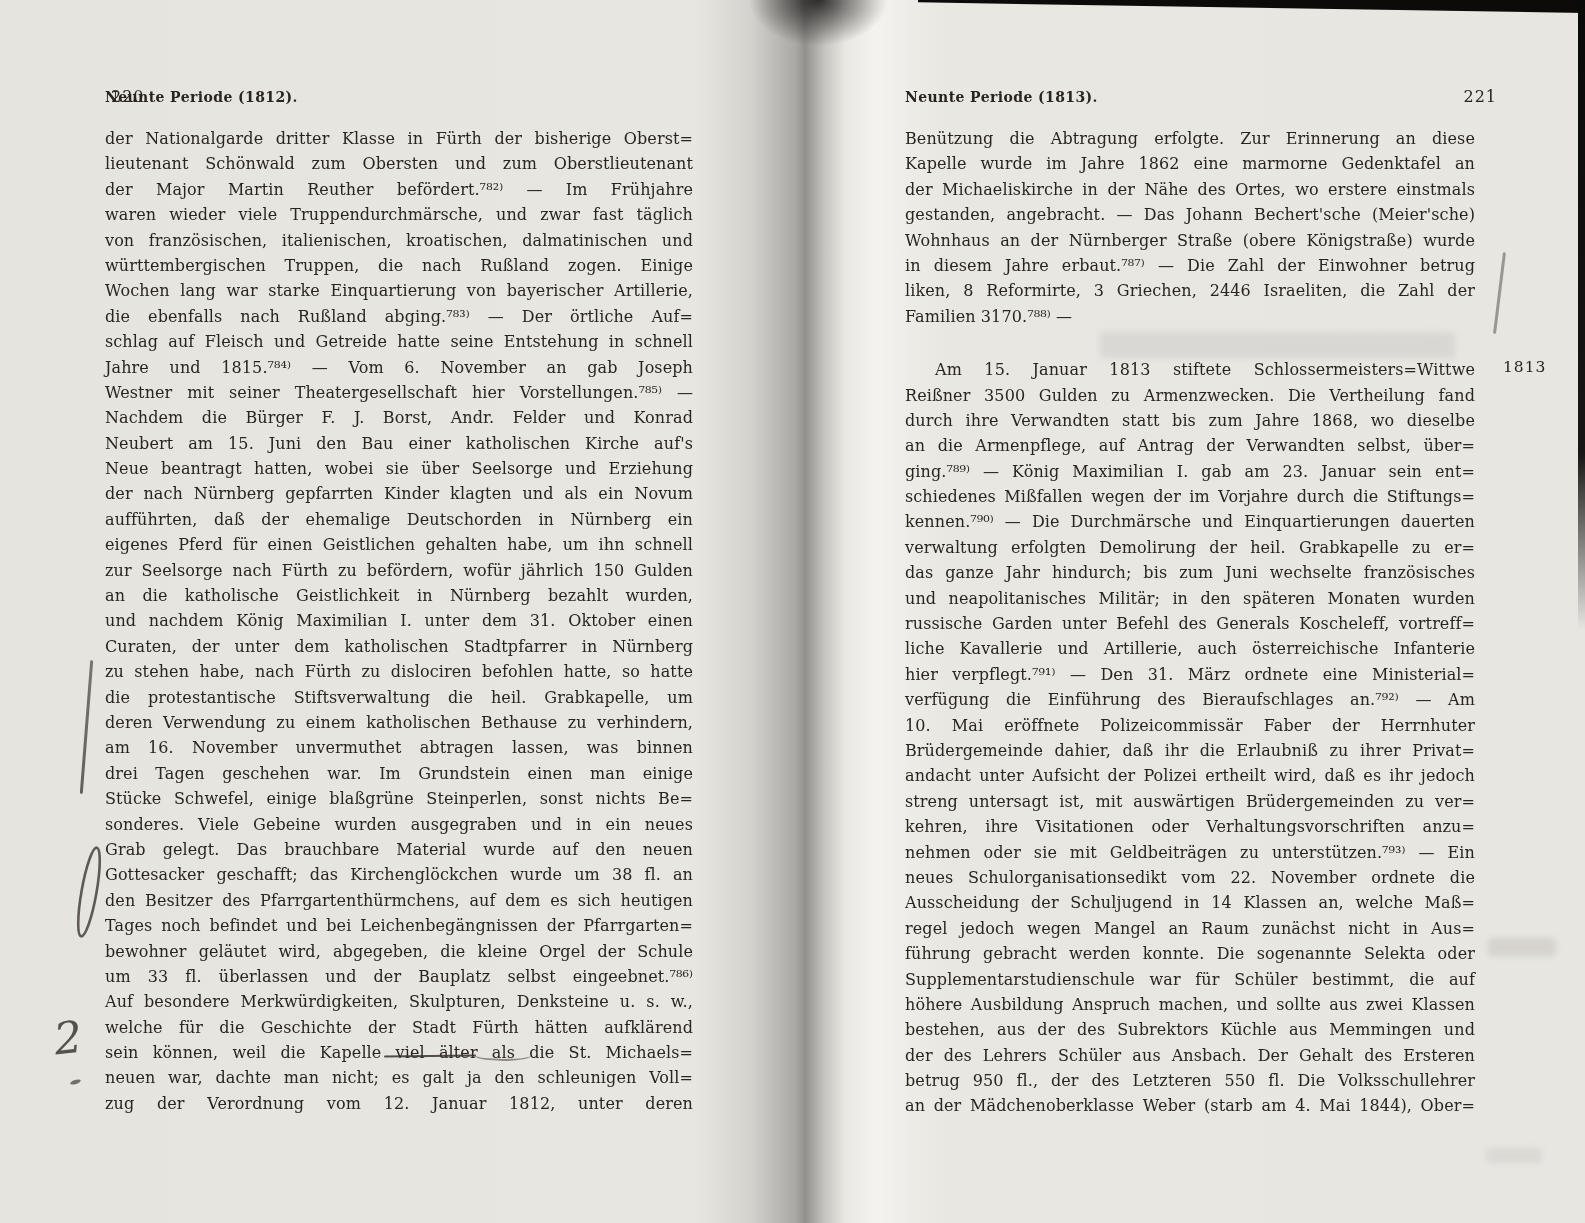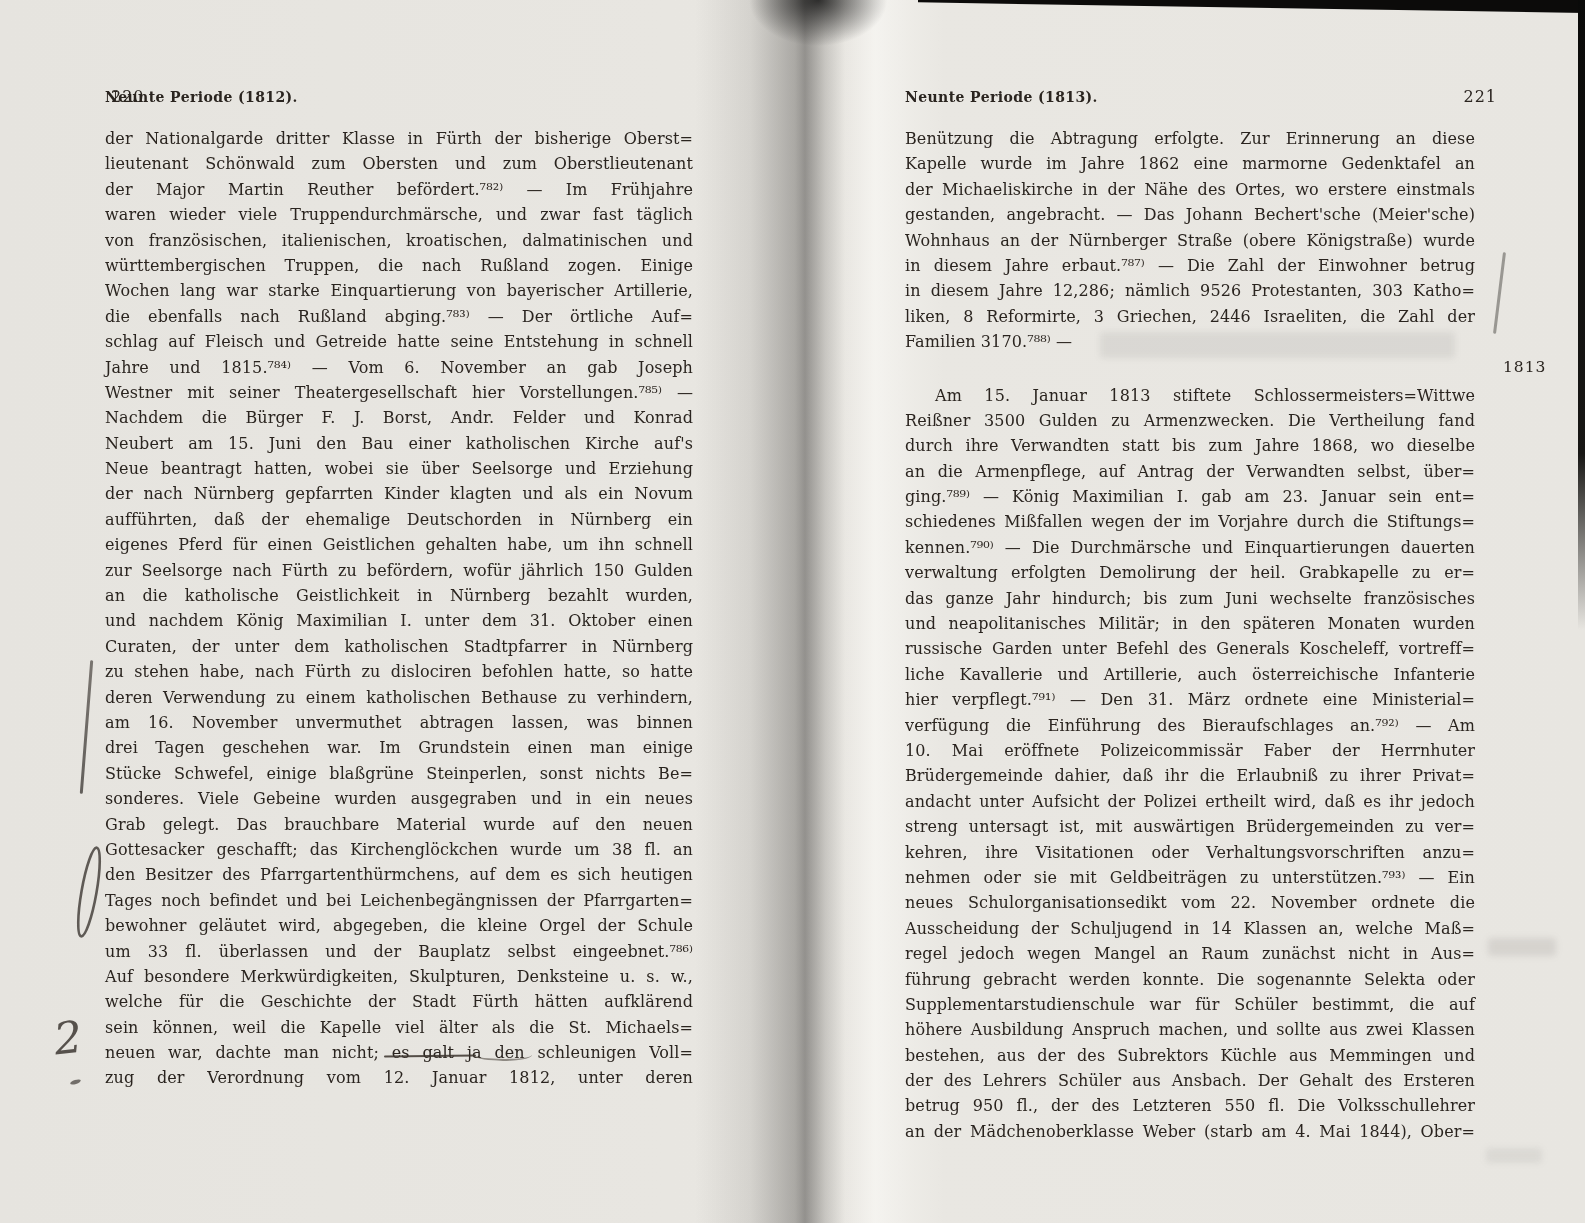--- a/index.html
+++ b/index.html
@@ -93,20 +93,21 @@
         <div class="tl">Neubert am 15. Juni den Bau einer katholischen Kirche auf's</div>
         <div class="tl">Neue beantragt hatten, wobei sie über Seelsorge und Erziehung</div>
         <div class="tl">der nach Nürnberg gepfarrten Kinder klagten und als ein Novum</div>
         <div class="tl">aufführten, daß der ehemalige Deutschorden in Nürnberg ein</div>
         <div class="tl">eigenes Pferd für einen Geistlichen gehalten habe, um ihn schnell</div>
         <div class="tl">zur Seelsorge nach Fürth zu befördern, wofür jährlich 150 Gulden</div>
         <div class="tl">an die katholische Geistlichkeit in Nürnberg bezahlt wurden,</div>
         <div class="tl">und nachdem König Maximilian I. unter dem 31. Oktober einen</div>
         <div class="tl">Curaten, der unter dem katholischen Stadtpfarrer in Nürnberg</div>
         <div class="tl">zu stehen habe, nach Fürth zu dislociren befohlen hatte, so hatte</div>
+        <div class="tl">die protestantische Stiftsverwaltung die heil. Grabkapelle, um</div>
         <div class="tl">deren Verwendung zu einem katholischen Bethause zu verhindern,</div>
         <div class="tl">am 16. November unvermuthet abtragen lassen, was binnen</div>
         <div class="tl">drei Tagen geschehen war. Im Grundstein einen man einige</div>
         <div class="tl">Stücke Schwefel, einige blaßgrüne Steinperlen, sonst nichts Be=</div>
         <div class="tl">sonderes. Viele Gebeine wurden ausgegraben und in ein neues</div>
         <div class="tl">Grab gelegt. Das brauchbare Material wurde auf den neuen</div>
         <div class="tl">Gottesacker geschafft; das Kirchenglöckchen wurde um 38 fl. an</div>
         <div class="tl">den Besitzer des Pfarrgartenthürmchens, auf dem es sich heutigen</div>
         <div class="tl">Tages noch befindet und bei Leichenbegängnissen der Pfarrgarten=</div>
         <div class="tl">bewohner geläutet wird, abgegeben, die kleine Orgel der Schule</div>
@@ -125,21 +126,20 @@
       <span class="pnum">221</span>
     </div>
     <div class="body">
 
     <div class="tl">Benützung die Abtragung erfolgte. Zur Erinnerung an diese</div>
         <div class="tl">Kapelle wurde im Jahre 1862 eine marmorne Gedenktafel an</div>
         <div class="tl">der Michaeliskirche in der Nähe des Ortes, wo erstere einstmals</div>
         <div class="tl">gestanden, angebracht. — Das Johann Bechert'sche (Meier'sche)</div>
         <div class="tl">Wohnhaus an der Nürnberger Straße (obere Königstraße) wurde</div>
         <div class="tl">in diesem Jahre erbaut.⁷⁸⁷⁾ — Die Zahl der Einwohner betrug</div>
-        <div class="tl">in diesem Jahre 12,286; nämlich 9526 Protestanten, 303 Katho=</div>
         <div class="tl">liken, 8 Reformirte, 3 Griechen, 2446 Israeliten, die Zahl der</div>
         <div class="tl para-end">Familien 3170.⁷⁸⁸⁾ —</div>
         <div class="tl indent">Am 15. Januar 1813 stiftete Schlossermeisters=Wittwe</div>
         <div class="tl">Reißner 3500 Gulden zu Armenzwecken. Die Vertheilung fand</div>
         <div class="tl">durch ihre Verwandten statt bis zum Jahre 1868, wo dieselbe</div>
         <div class="tl">an die Armenpflege, auf Antrag der Verwandten selbst, über=</div>
         <div class="tl">ging.⁷⁸⁹⁾ — König Maximilian I. gab am 23. Januar sein ent=</div>
         <div class="tl">schiedenes Mißfallen wegen der im Vorjahre durch die Stiftungs=</div>
         <div class="tl">kennen.⁷⁹⁰⁾ — Die Durchmärsche und Einquartierungen dauerten</div>
         <div class="tl">verwaltung erfolgten Demolirung der heil. Grabkapelle zu er=</div>

